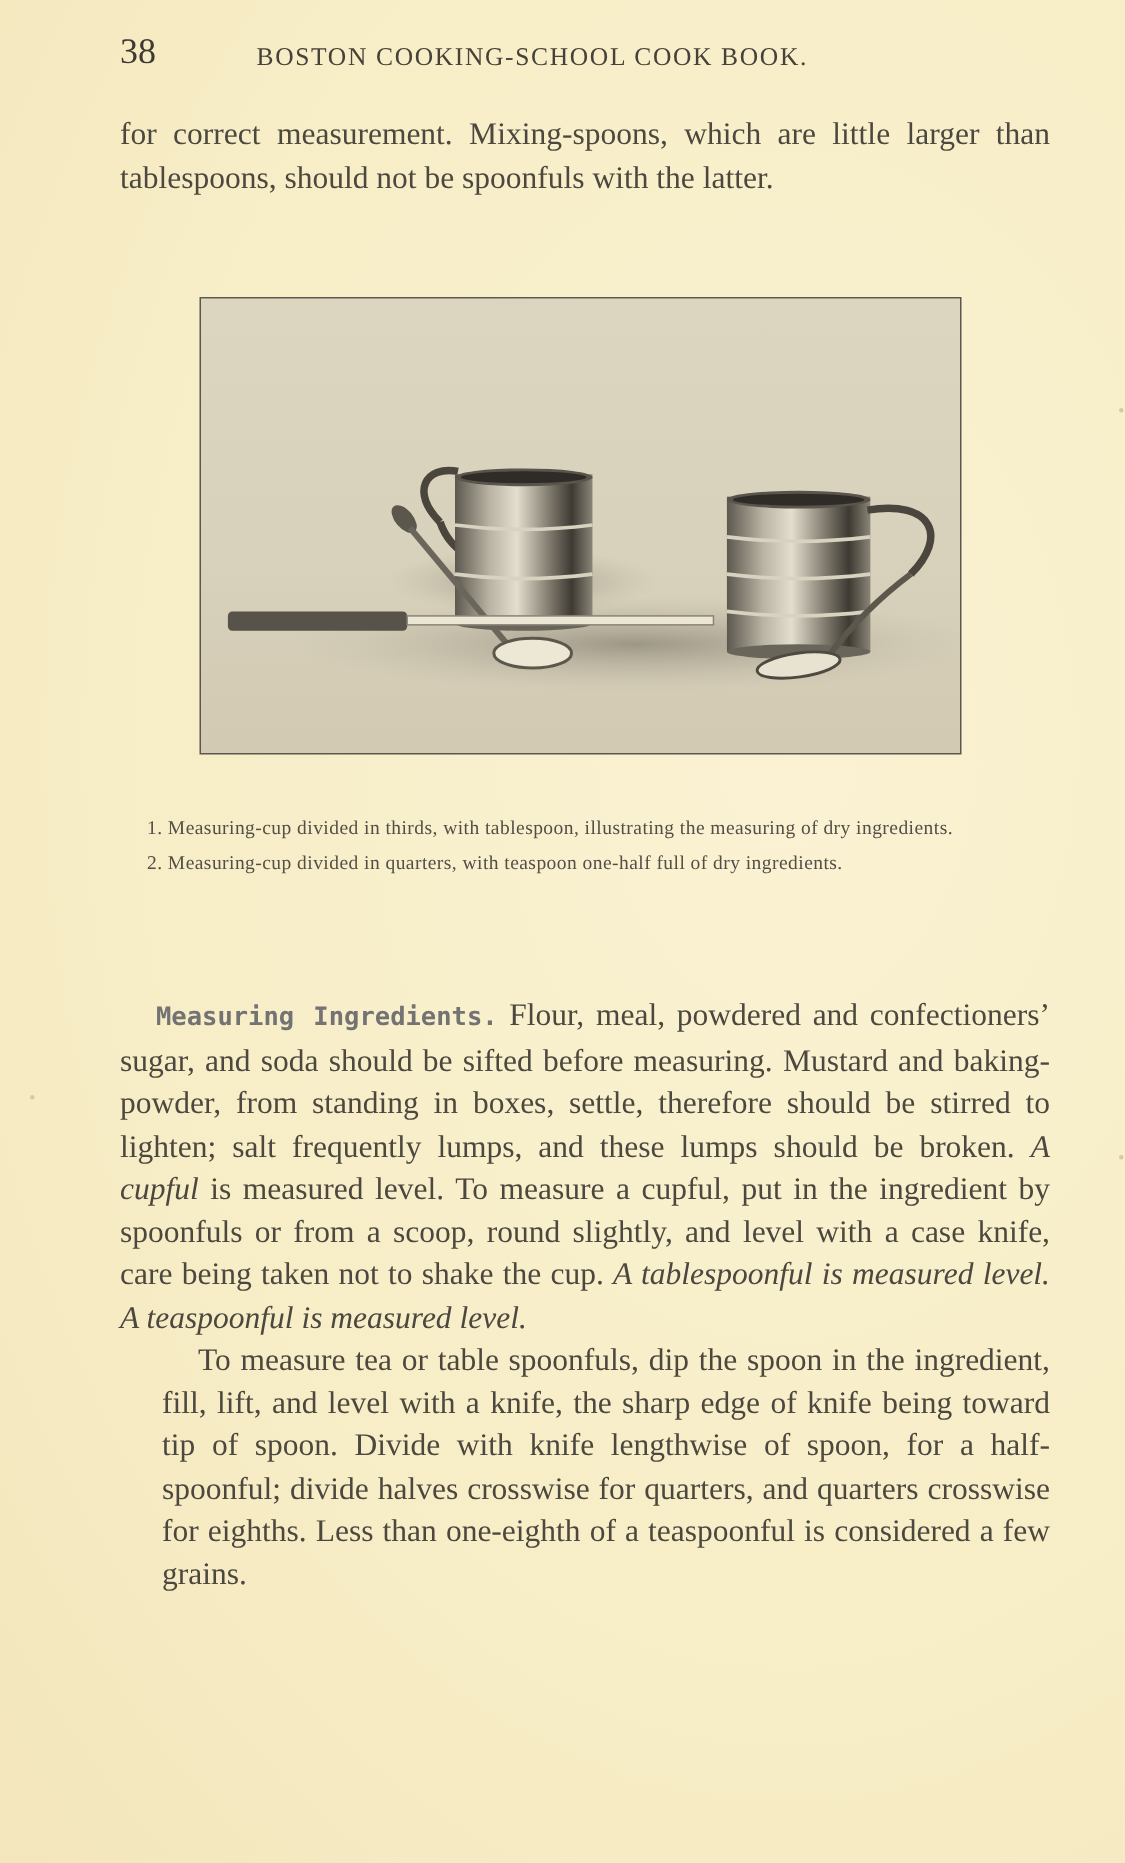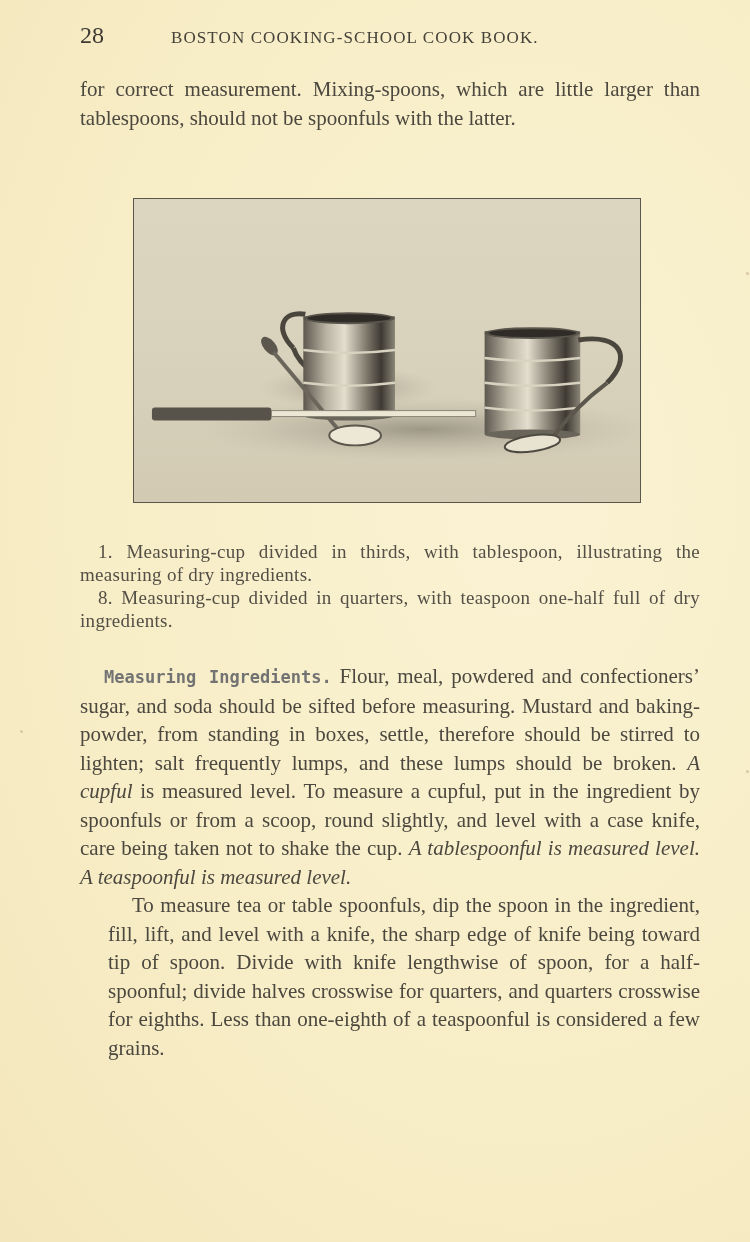--- a/index.html
+++ b/index.html
@@ -30,38 +30,38 @@
   .para-1 { position: absolute; top: 75px; left: 0; width: 620px; }
   .figure {
     position: absolute; left: 53px; top: 198px; width: 508px; height: 305px;
     border: 1.5px solid #5c574d;
     background: linear-gradient(180deg, #dcd5bf 0%, #d8d1bb 55%, #d2cab3 100%);
     box-sizing: border-box;
   }
   .figure svg { display: block; width: 100%; height: 100%; }
   .captions {
     position: absolute; top: 540px; left: 0; width: 620px;
-    font-family: "Liberation Serif", serif; font-size: 19px; line-height: 23px;
+    font-family: "Liberation Serif", serif; font-size: 13px; line-height: 23px;
     color: #544f46; letter-spacing: 0.3px;
   }
   .caption { margin: 0; text-align: justify; text-indent: 18px; }
   .section { position: absolute; top: 662px; left: 0; width: 620px; }
   .section .para { text-indent: 24px; }
   .section .para + .para { margin-top: 0; margin-left: 28px; }
   .run-in { font-family: "DejaVu Sans Mono", "Liberation Mono", monospace; font-weight: bold; font-size: 17px; letter-spacing: 0px; color: #737373; }
   em { font-style: italic; }
   .mark { position: absolute; width: 3px; height: 3px; background: #d8c9a0; border-radius: 50%; }
 </style>
 </head>
 <body>
 
 <div class="page">
 
   <div class="running-head">
-    <span class="folio">28</span>
+    <span class="folio">38</span>
     <span class="head-title">BOSTON COOKING-SCHOOL COOK BOOK.</span>
   </div>
 
   <p class="para para-1">for correct measurement.  Mixing-spoons, which are little larger than tablespoons, should not be spoonfuls with the latter.</p>
 
   <div class="figure">
     <svg viewBox="0 0 508 305" preserveAspectRatio="none">
       <defs>
         <linearGradient id="cupg" x1="0" x2="1" y1="0" y2="0">
           <stop offset="0" stop-color="#5d584f"></stop>
@@ -115,21 +115,21 @@
 
       <g>
         <path d="M 475 185 C 455 200 435 220 420 240" stroke="#5c574d" stroke-width="4" fill="none"></path>
         <ellipse cx="400" cy="246" rx="28" ry="8" transform="rotate(-8 400 246)" fill="#e8e2d0" stroke="#4e4a42" stroke-width="2"></ellipse>
       </g>
     </svg>
   </div>
 
   <div class="captions">
     <p class="caption">1. Measuring-cup divided in thirds, with tablespoon, illustrating the measuring of dry ingredients.</p>
-    <p class="caption">8. Measuring-cup divided in quarters, with teaspoon one-half full of dry ingredients.</p>
+    <p class="caption">2. Measuring-cup divided in quarters, with teaspoon one-half full of dry ingredients.</p>
   </div>
 
   <div class="section">
     <p class="para"><span class="run-in">Measuring Ingredients.</span><span> Flour, meal, powdered and confectioners’ sugar, and soda should be sifted before measuring.  Mustard and baking-powder, from standing in boxes, settle, therefore should be stirred to lighten; salt frequently lumps, and these lumps should be broken. </span><em>A cupful</em><span> is measured level.  To measure a cupful, put in the ingredient by spoonfuls or from a scoop, round slightly, and level with a case knife, care being taken not to shake the cup.  </span><em>A tablespoonful is measured level. A teaspoonful is measured level.</em></p>
     <p class="para">To measure tea or table spoonfuls, dip the spoon in the ingredient, fill, lift, and level with a knife, the sharp edge of knife being toward tip of spoon.  Divide with knife lengthwise of spoon, for a half-spoonful; divide halves crosswise for quarters, and quarters crosswise for eighths. Less than one-eighth of a teaspoonful is considered a few grains.</p>
   </div>
 </div>
 
 <span class="mark" style="left:746px;top:272px;"></span>
 <span class="mark" style="left:20px;top:730px;"></span>

